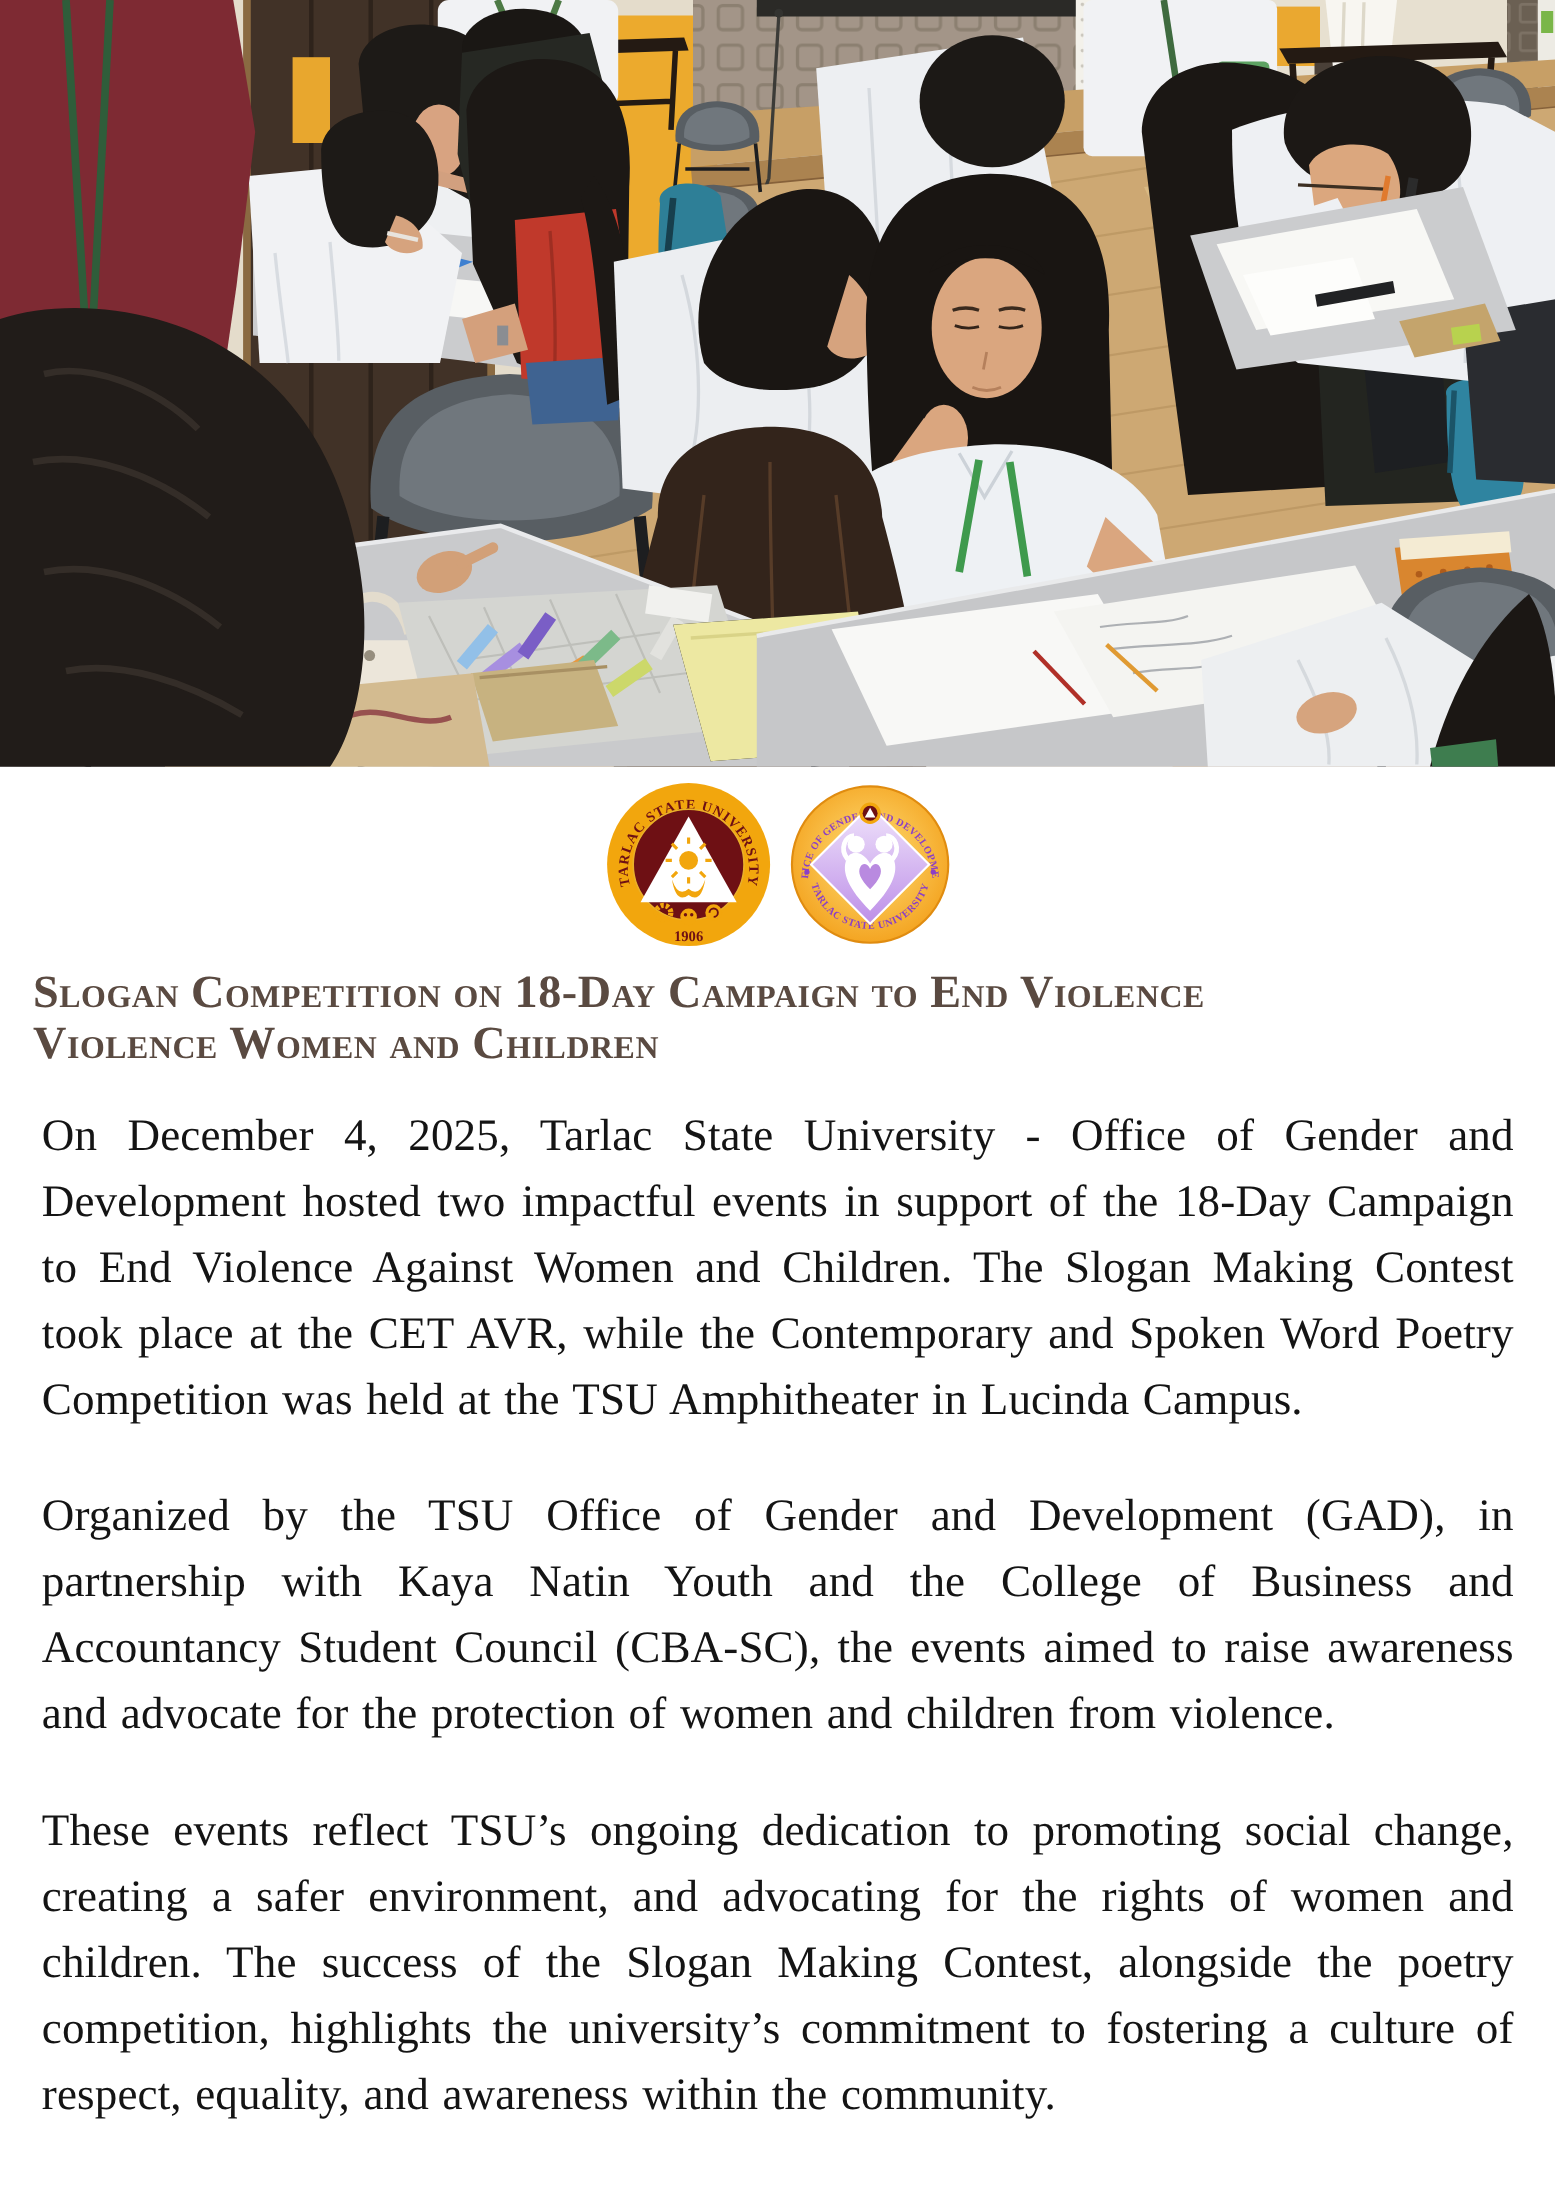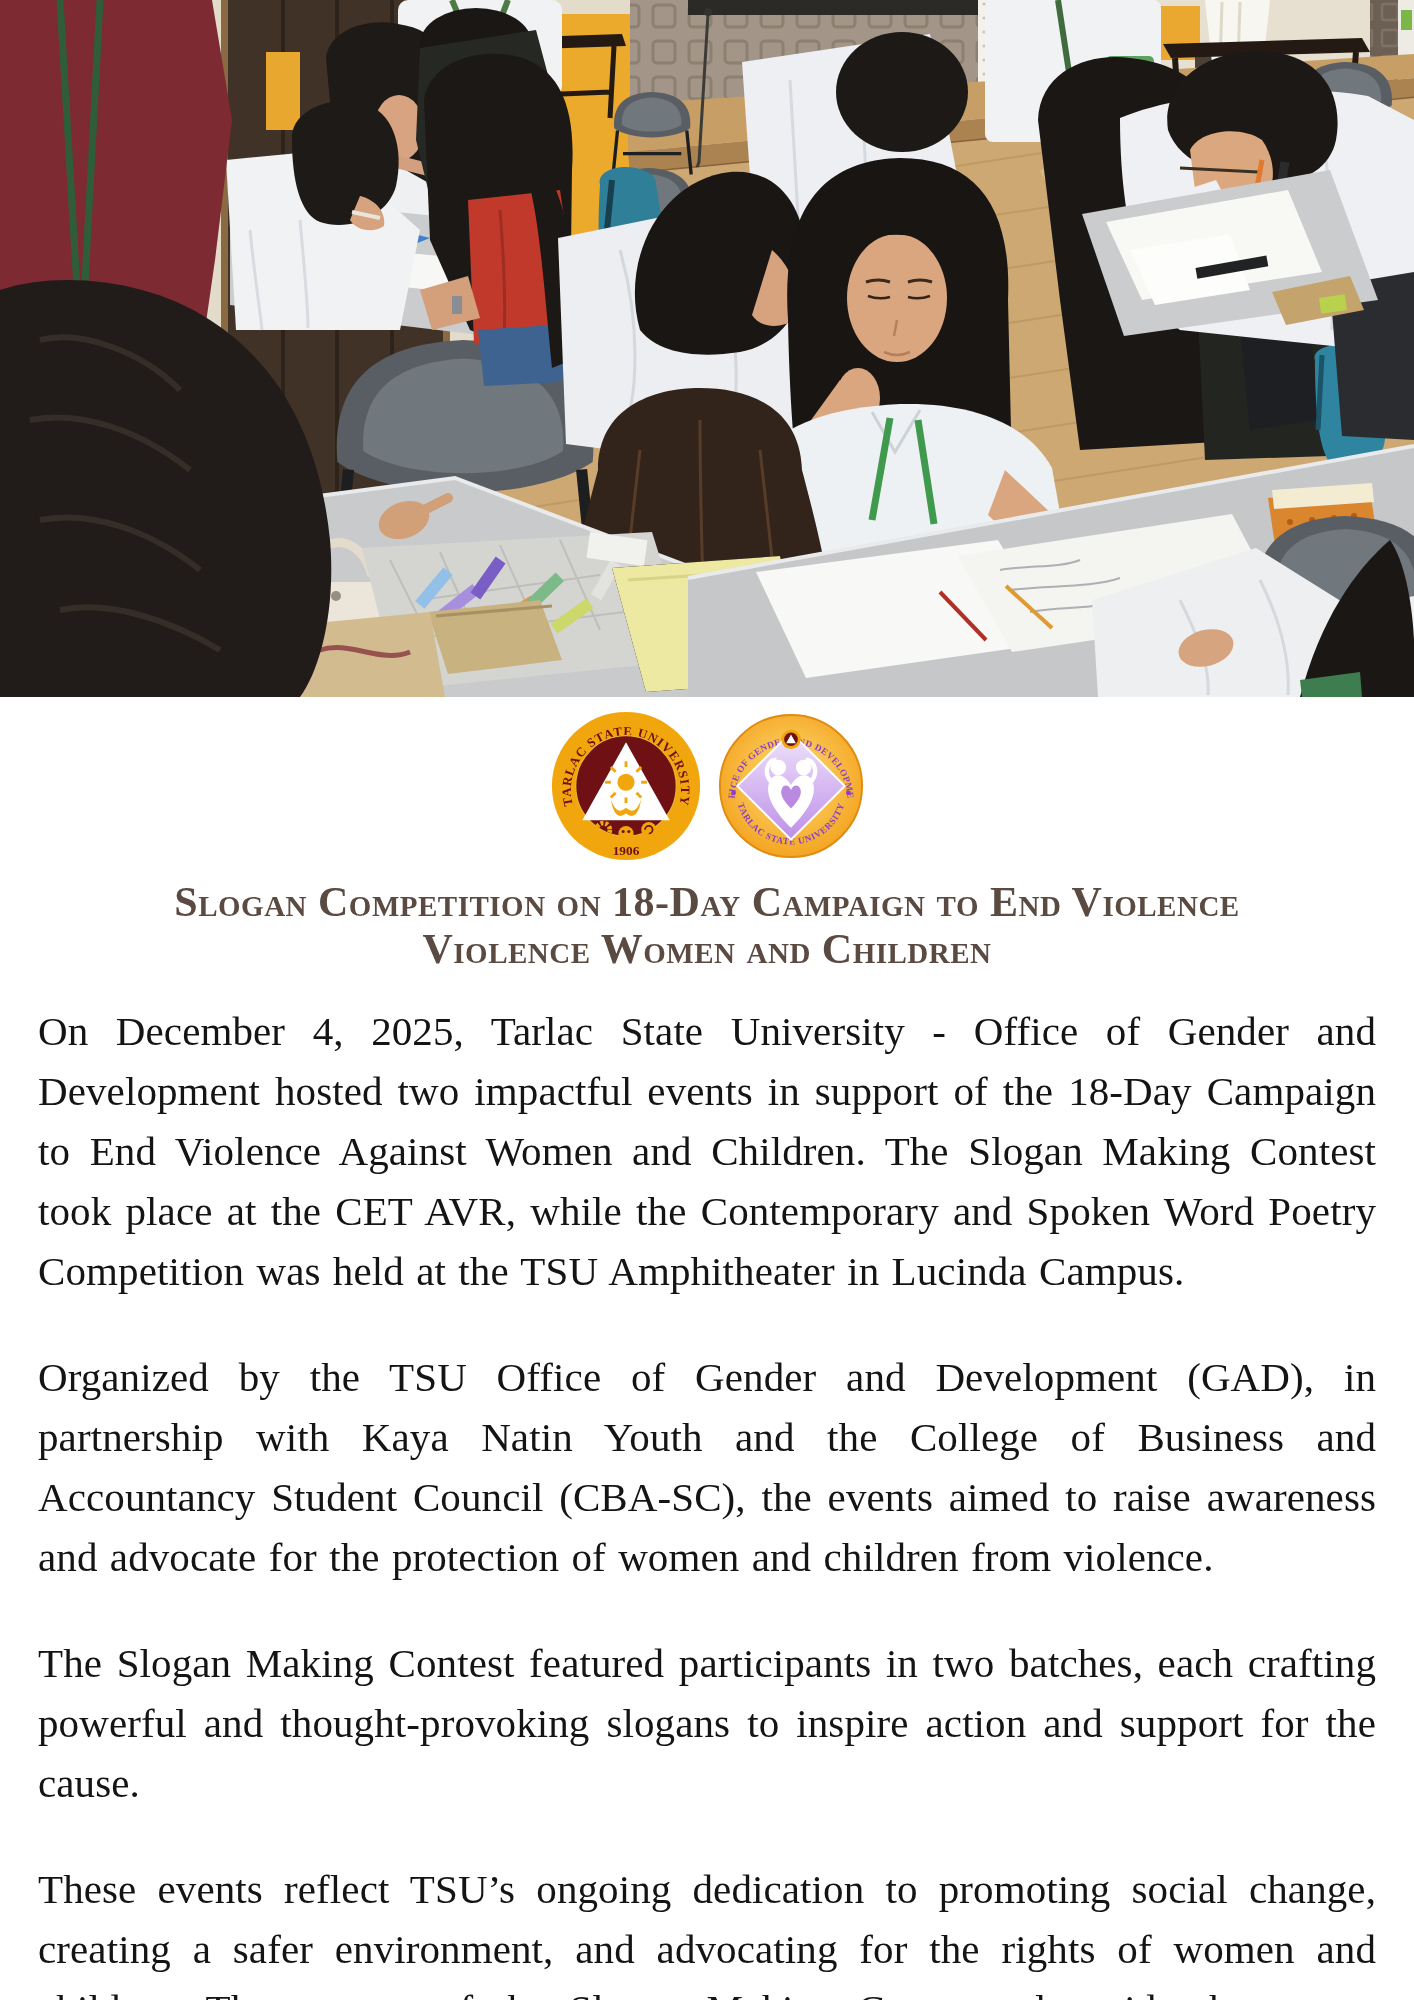--- a/index.html
+++ b/index.html
@@ -8,21 +8,21 @@
     font-family:"Liberation Serif", serif;color:#141414;
   }
   .photo{margin:0;height:697px;width:1414px;display:block;}
   .photo svg{display:block;width:1414px;height:697px;}
   .logo-row{
     display:flex;justify-content:center;align-items:center;
     gap:16px;height:158px;margin-top:10px;
   }
   .logo-row svg{display:block;}
   h1.page-title{
-    text-align:center;margin:14px 30px 28px;
+    margin:14px 30px 28px;
     font-variant:small-caps;font-weight:bold;
     font-size:42px;line-height:1.12;letter-spacing:.5px;
     color:#5a4a41;font-family:"Liberation Serif", serif;
   }
   h1.page-title span{display:block;}
   .article{padding:0 38px 30px;}
   .article p{
     font-size:41px;line-height:60px;text-align:justify;
     margin:0 0 46px;word-spacing:2px;letter-spacing:.1px;
   }
@@ -364,15 +364,14 @@
 </div>
 
 <h1 class="page-title">
   <span>Slogan Competition on 18-Day Campaign to End Violence</span>
   <span>Violence Women and Children</span>
 </h1>
 
 <div class="article">
   <p>On December 4, 2025, Tarlac State University - Office of Gender and Development hosted two impactful events in support of the 18-Day Campaign to End Violence Against Women and Children. The Slogan Making Contest took place at the CET AVR, while the Contemporary and Spoken Word Poetry Competition was held at the TSU Amphitheater in Lucinda Campus.</p>
   <p>Organized by the TSU Office of Gender and Development (GAD), in partnership with Kaya Natin Youth and the College of Business and Accountancy Student Council (CBA-SC), the events aimed to raise awareness and advocate for the protection of women and children from violence.</p>
-  <p>The Slogan Making Contest featured participants in two batches, each crafting powerful and thought-provoking slogans to inspire action and support for the cause.</p>
   <p>These events reflect TSU’s ongoing dedication to promoting social change, creating a safer environment, and advocating for the rights of women and children. The success of the Slogan Making Contest, alongside the poetry competition, highlights the university’s commitment to fostering a culture of respect, equality, and awareness within the community.</p>
 </div>
 
 </body></html>

